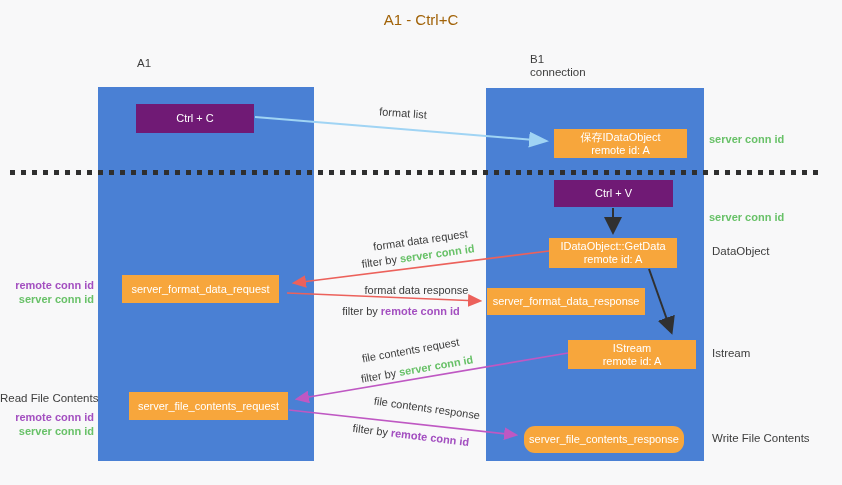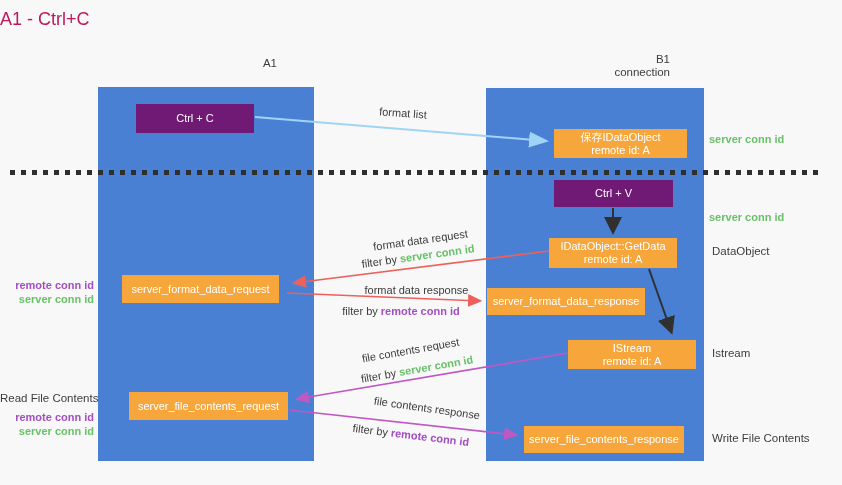--- a/index.html
+++ b/index.html
@@ -1,22 +1,22 @@
 <!DOCTYPE html>
 <html><head>
 <meta charset="utf-8">
 <style>
   html,body{margin:0;padding:0;}
   body{background:#f8f8f9;font-family:"Liberation Sans","DejaVu Sans",sans-serif;}
   .canvas{position:relative;width:842px;height:485px;background:#f8f8f9;overflow:hidden;}
 
-  .title{position:absolute;left:0;top:10px;width:842px;text-align:left;
-         font-size:18px;line-height:19px;color:#be185d;}
+  .title{position:absolute;left:0;top:10px;width:842px;text-align:center;
+         font-size:15px;line-height:19px;color:#a16207;}
 
-  .lane-header{position:absolute;width:140px;text-align:right;font-size:11.5px;
+  .lane-header{position:absolute;width:140px;text-align:left;font-size:11.5px;
                line-height:13px;color:#3d3d3d;}
   .lane-header.a1{left:137px;top:57px;}
   .lane-header.b1{left:530px;top:53px;}
 
   .lane{position:absolute;background:#4a80d4;z-index:1;}
   .lane.a1{left:98px;top:87px;width:216px;height:374px;}
   .lane.b1{left:486px;top:88px;width:218px;height:373px;}
 
   .dashline{position:absolute;left:10px;top:170px;width:814px;height:5px;z-index:2;
     background:repeating-linear-gradient(to right,#2f2f2f 0 5px,transparent 5px 11px);}
@@ -107,21 +107,21 @@
     <div>IDataObject::GetData</div>
     <div>remote id: A</div>
   </div>
   <div class="node orange" style="left:487px;top:288px;width:158px;height:27px;">
     <div>server_format_data_response</div>
   </div>
   <div class="node orange" style="left:568px;top:340px;width:128px;height:29px;">
     <div>IStream</div>
     <div>remote id: A</div>
   </div>
-  <div class="node orange" style="left:524px;top:426px;width:160px;height:27px;">
+  <div class="node orange" style="left:524px;top:426px;width:160px;height:27px;border-radius:11px;">
     <div>server_file_contents_response</div>
   </div>
 
   <div class="edge-label" style="left:372px;top:107px;width:62px;transform:rotate(4deg);">format list</div>
 
   <div class="edge-label" style="left:368px;top:234px;width:105px;transform:rotate(-8deg);">format data request</div>
   <div class="edge-label" style="left:356px;top:250px;width:124px;transform:rotate(-8deg);">
     <span>filter by</span>
     <span class="id-green">server conn id</span>
   </div>

